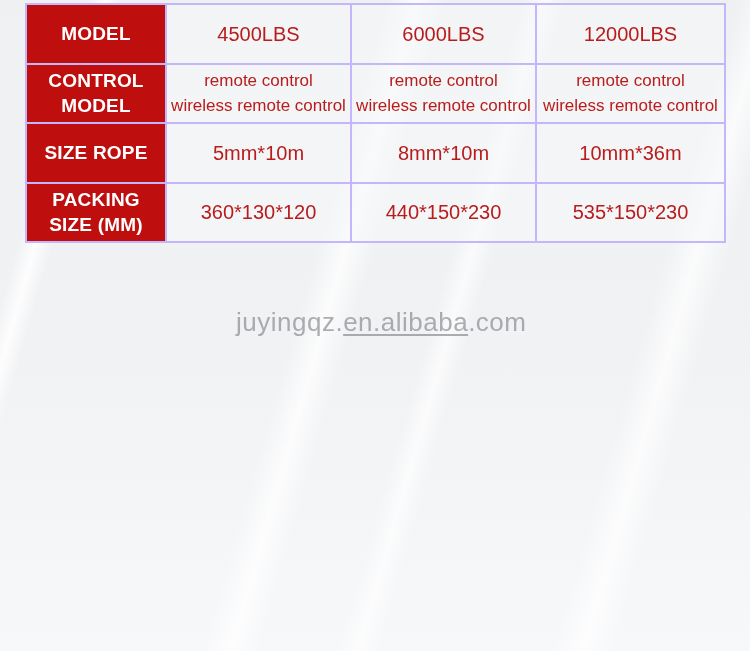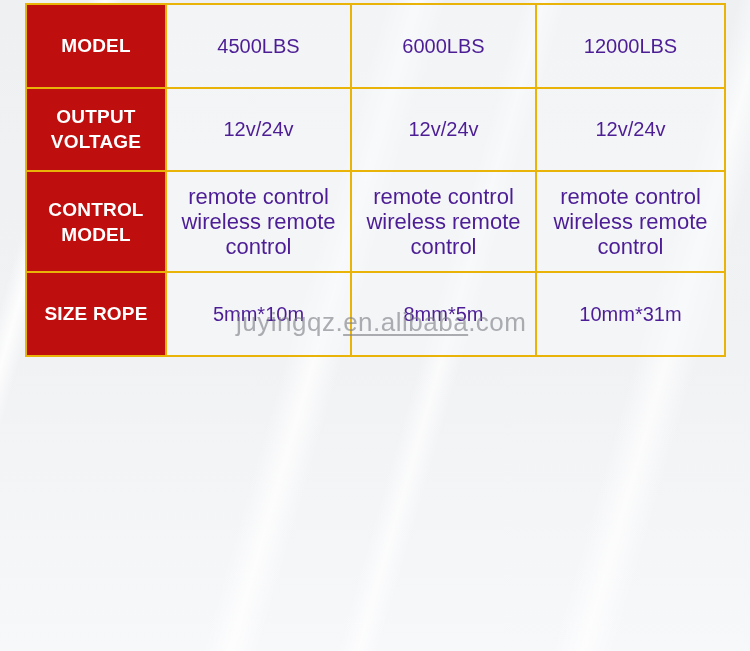--- a/index.html
+++ b/index.html
@@ -32,44 +32,44 @@
   table.spec {
     position: absolute;
     left: 25px;
     top: 3px;
     width: 699px;
     border-collapse: collapse;
     table-layout: fixed;
     z-index: 1;
   }
   table.spec td {
-    border: 2px solid #eab308;
+    border: 2px solid #c4b5fd;
     height: 57.5px;
-    padding: 12px 4px;
+    padding: 0 4px;
     text-align: center;
     vertical-align: middle;
     overflow: hidden;
   }
   td.label-cell {
     background: #be0e0e;
     color: #ffffff;
     font-weight: bold;
     font-size: 19px;
     line-height: 25px;
     letter-spacing: 0.2px;
   }
   td.value-cell {
     background: rgba(246,247,250,0.55);
-    color: #4c1d95;
+    color: #b91c1c;
     font-size: 20px;
     line-height: 26px;
     white-space: pre-line;
   }
   tr.small-row td.value-cell {
-    font-size: 22px;
+    font-size: 17px;
     line-height: 25px;
   }
 
   .watermark {
     position: absolute;
     left: 236px;
     top: 306px;
     z-index: 2;
     font-size: 26px;
     line-height: 32px;
@@ -98,37 +98,37 @@
       <col style="width:185px">
       <col style="width:189px">
   </colgroup>
   <tbody>
     <tr>
       <td class="label-cell">MODEL</td>
       <td class="value-cell">4500LBS</td>
       <td class="value-cell">6000LBS</td>
       <td class="value-cell">12000LBS</td>
     </tr>
-    <tr>
-      <td class="label-cell">OUTPUT VOLTAGE</td>
-      <td class="value-cell">12v/24v</td>
-      <td class="value-cell">12v/24v</td>
-      <td class="value-cell">12v/24v</td>
-    </tr>
     <tr class="small-row">
       <td class="label-cell">CONTROL MODEL</td>
       <td class="value-cell">remote control
 wireless remote control</td>
       <td class="value-cell">remote control
 wireless remote control</td>
       <td class="value-cell">remote control
 wireless remote control</td>
     </tr>
     <tr>
       <td class="label-cell">SIZE ROPE</td>
       <td class="value-cell">5mm*10m</td>
-      <td class="value-cell">8mm*5m</td>
-      <td class="value-cell">10mm*31m</td>
+      <td class="value-cell">8mm*10m</td>
+      <td class="value-cell">10mm*36m</td>
+    </tr>
+    <tr>
+      <td class="label-cell">PACKING SIZE (MM)</td>
+      <td class="value-cell">360*130*120</td>
+      <td class="value-cell">440*150*230</td>
+      <td class="value-cell">535*150*230</td>
     </tr>
   </tbody>
 </table>
 
 <div class="watermark"><span>juyingqz.</span><span class="u">en.alibaba</span><span>.com</span></div>
 
 </body></html>

